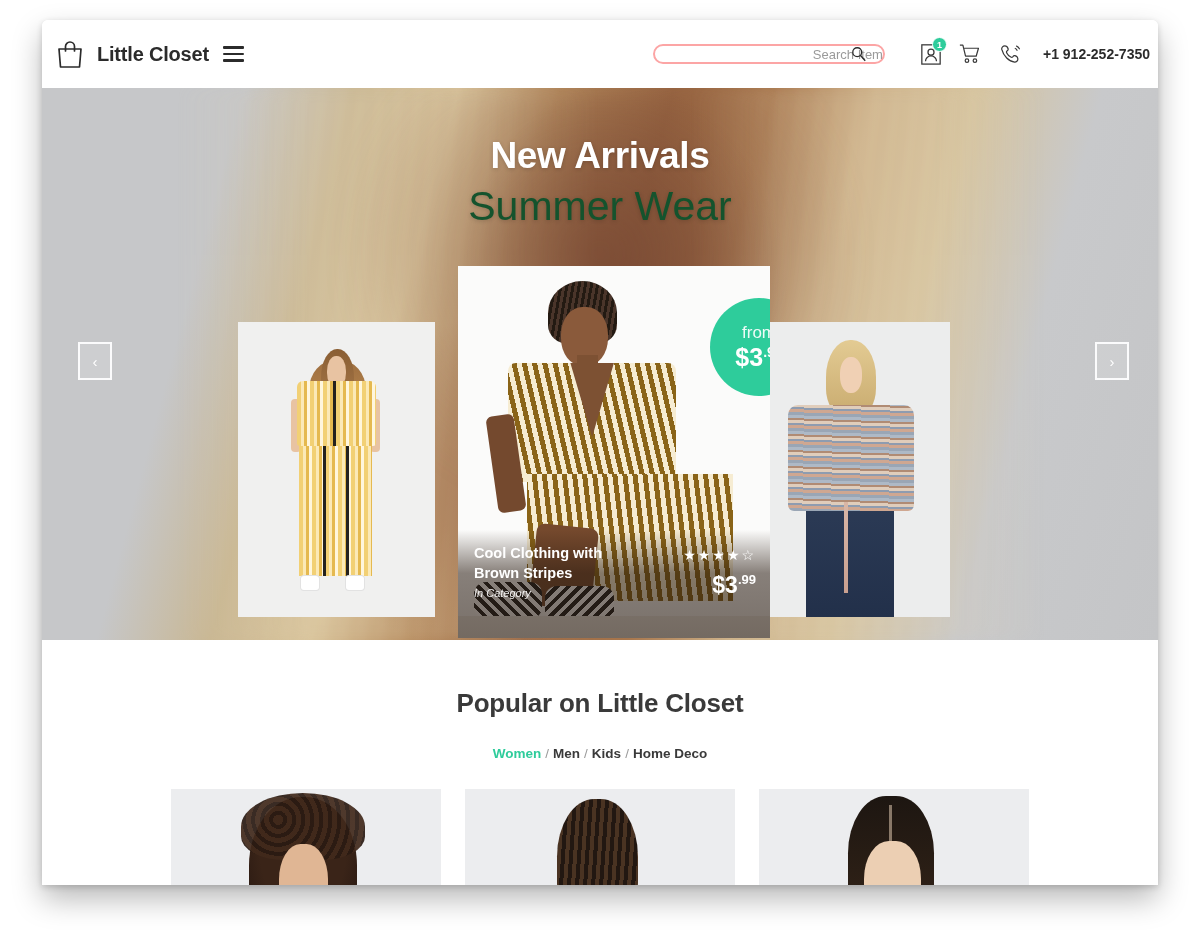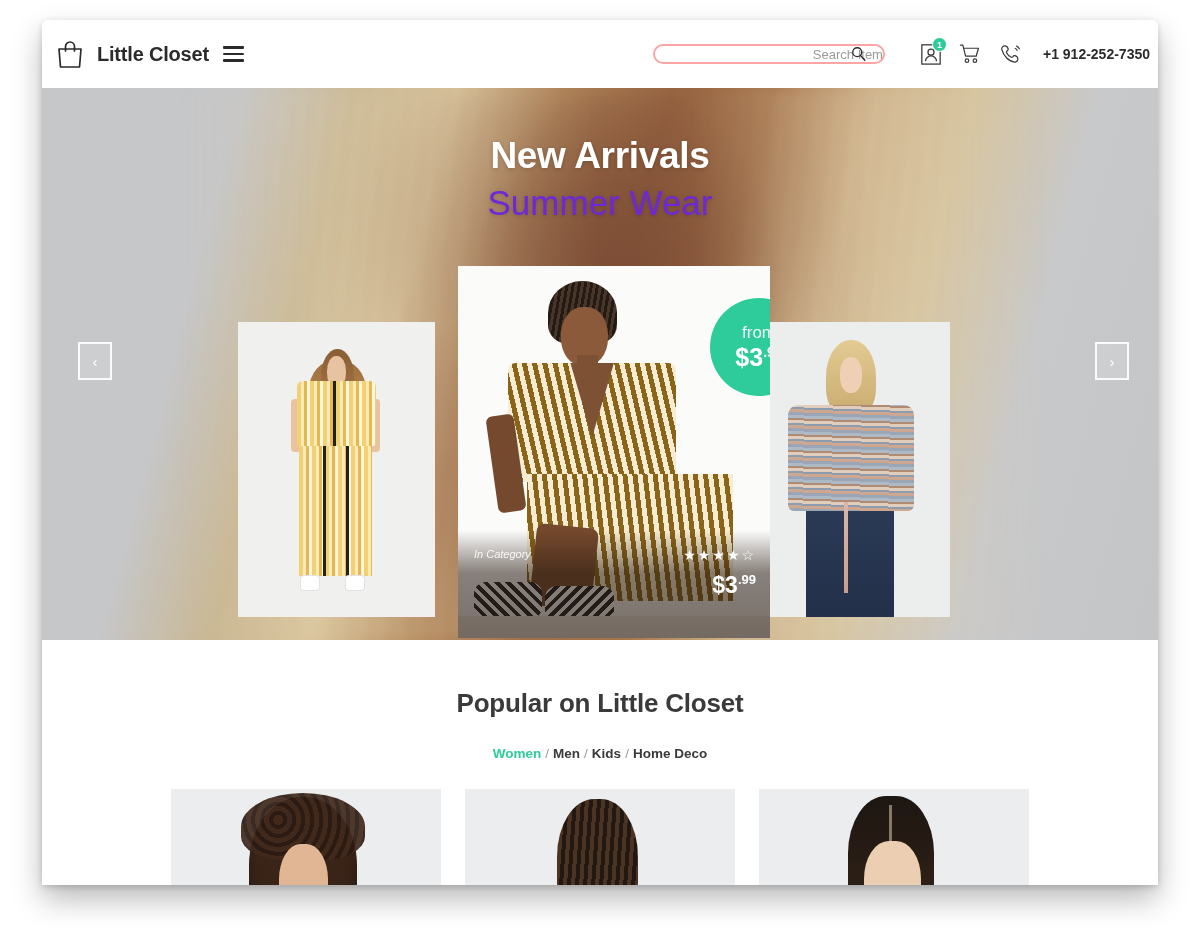--- a/index.html
+++ b/index.html
@@ -161,21 +161,21 @@
   .hero-titles {
     position: absolute; left: 0; right: 0; top: 48px;
     text-align: center; z-index: 4;
   }
   .hero-title1 {
     font-size: 37px; font-weight: bold; color: #ffffff;
     letter-spacing: -0.3px; line-height: 1.1;
     text-shadow: 0 1px 4px rgba(0,0,0,0.18);
   }
   .hero-title2 {
-    font-size: 35px; font-weight: 300; color: #6d28d9;
+    font-size: 41px; font-weight: 300; color: #14532d;
     margin-top: 6px; line-height: 1.15;
     text-shadow: 0 1px 4px rgba(0,0,0,0.18);
   }
 
   
   .carousel { position: absolute; left: 0; right: 0; top: 0; bottom: 0; z-index: 3; }
 
   .slide {
     position: absolute;
     background: #f2f2f2;
@@ -512,20 +512,21 @@
           <div class="m-c-shoe2"></div>
           <div class="m-c-floor"></div>
         </div>
 
         <div class="price-badge">
           <span class="pb-from">from</span>
           <span class="pb-price"><span>$</span><span>3</span><span class="cents">.99</span></span>
         </div>
 
         <div class="slide-caption">
+          <div class="cap-title">Cool Clothing with Brown Stripes</div>
           <div class="cap-sub">In Category</div>
           <div class="cap-stars"><span>★★★★</span><span>☆</span></div>
           <div class="cap-price"><span>$3</span><span class="cents">.99</span></div>
         </div>
       </div>
     </div>
 
     <div class="nav-arrow prev">‹</div>
     <div class="nav-arrow next">›</div>
   </div>

